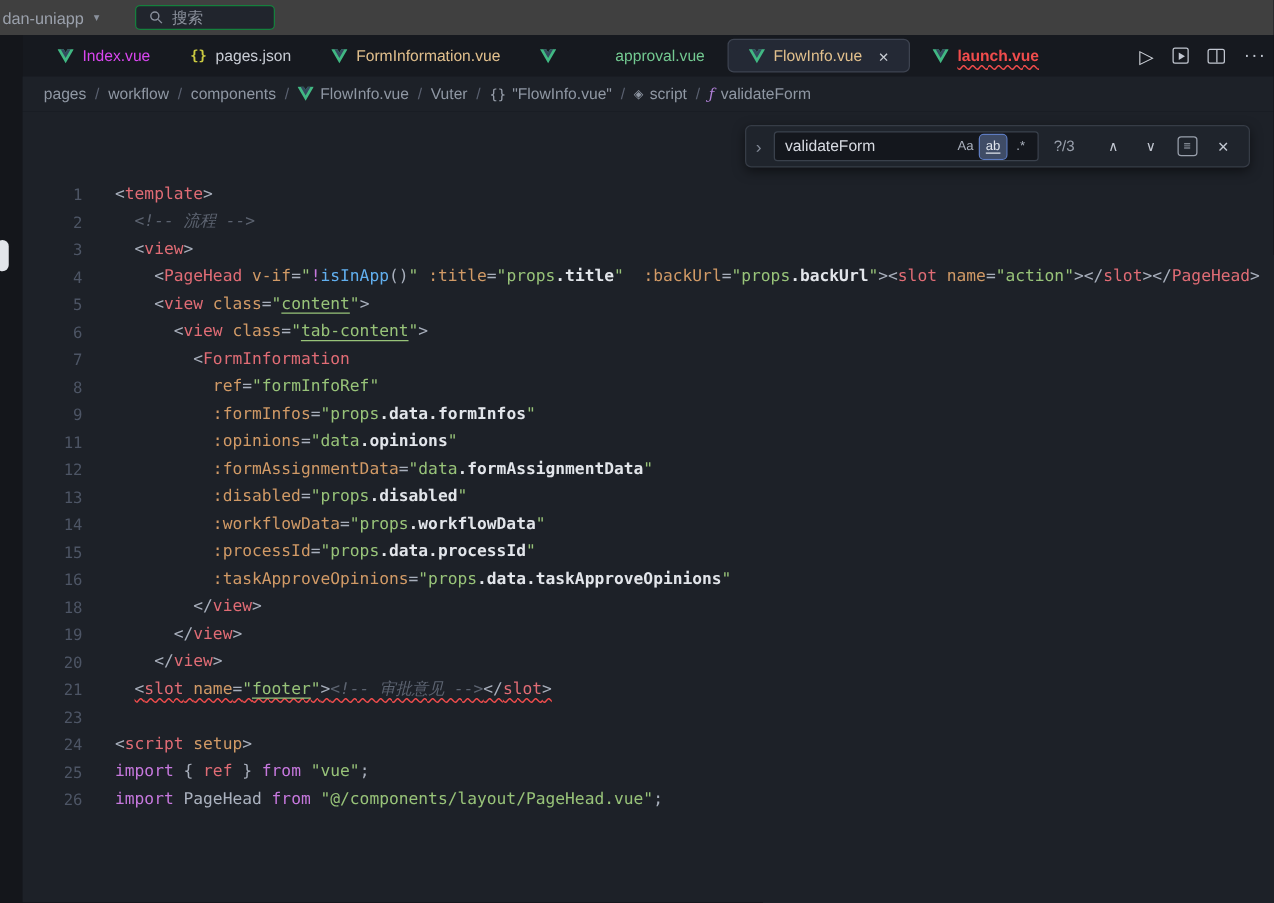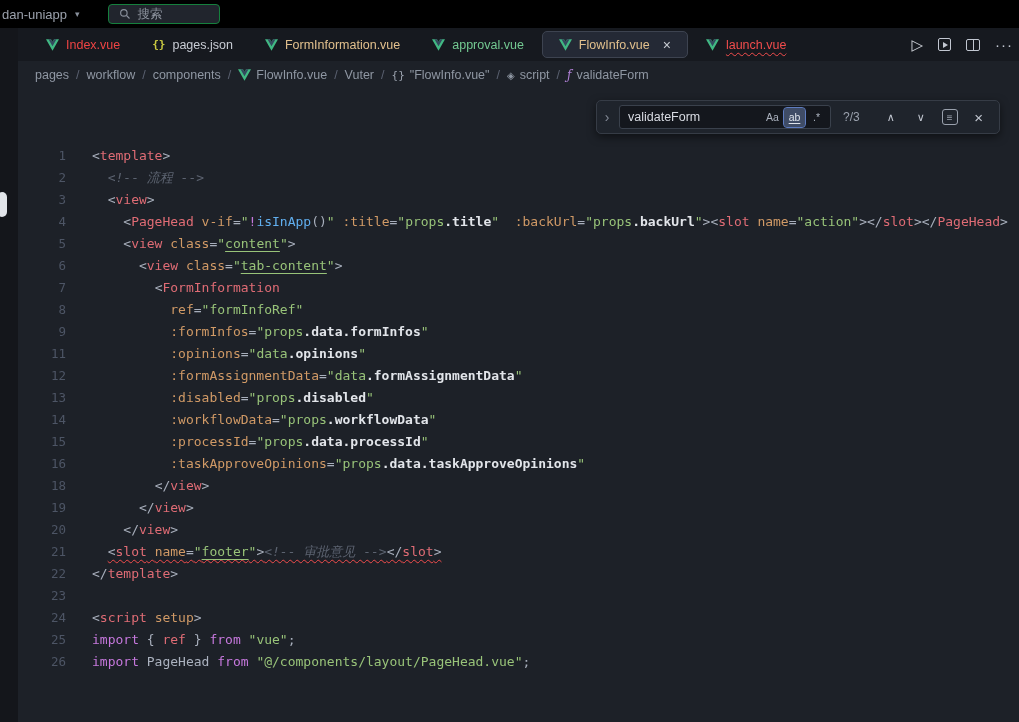--- a/index.html
+++ b/index.html
@@ -6,21 +6,21 @@
   html,body { background:#101216; }
   body {
     width:1019px; height:722px; position:relative; overflow:hidden;
     font-family:"Liberation Sans", sans-serif;
     -webkit-font-smoothing:antialiased;
   }
 
   
   .titlebar {
     position:absolute; top:0; left:0; right:0; height:28px;
-    background:#000000; display:flex; align-items:center; padding-left:2px;
+    background:#404040; display:flex; align-items:center; padding-left:2px;
     color:#9ba1ac; font-size:13px;
   }
   .app-name { cursor:pointer; }
   .app-caret { font-size:9px; margin-left:8px; color:#8a919d; }
   .cmd-search {
     margin-left:28px; height:20px; min-width:112px;
     background:#21252d; border:1px solid #15803d; border-radius:4px;
     display:flex; align-items:center; gap:7px; padding:0 10px;
     color:#8d939e; font-size:12.5px; cursor:pointer;
   }
@@ -33,21 +33,21 @@
   .workbench { position:absolute; left:18px; top:28px; right:0; bottom:0; display:flex; flex-direction:column; }
 
   
   .tab-bar { flex:none; height:33px; background:#16191f; display:flex; align-items:center; padding-left:12px; }
   .tab-list { display:flex; align-items:center; height:100%; }
   .tab { display:flex; align-items:center; gap:7px; padding:0 16px; height:100%; font-size:12.5px; cursor:pointer; white-space:nowrap; }
   .tab.active { height:27px; background:#242935; border:1px solid #3d4350; border-radius:5px; margin:0 2px; }
   .tab-close { color:#c8ccd3; font-size:14px; margin-left:6px; line-height:1; }
   .ic-vue { display:flex; align-items:center; }
   .ic-json { color:#cbcb41; font-weight:bold; font-size:11px; font-family:"DejaVu Sans Mono",monospace; }
-  .err-squiggle { text-decoration:underline wavy #f14c4c; text-decoration-thickness:1px; text-underline-offset:3px; }
+  .err-squiggle { text-decoration:underline wavy #f14c4c; text-decoration-thickness:1px; text-underline-offset:3px;font-weight:bold; }
   .tab-actions { margin-left:auto; display:flex; align-items:center; gap:15px; padding-right:6px; color:#c2c7d1; }
   .act { cursor:pointer; display:inline-flex; align-items:center; justify-content:center; }
   .act-run { font-size:15px; color:#d0d4db; }
   .act-more { font-size:15px; letter-spacing:1px; }
   .box-icon { width:13px; height:13px; border:1.2px solid #c2c7d1; border-radius:2px; position:relative; }
   .box-tri { position:absolute; right:2px; bottom:2px; width:0; height:0;
              border-left:5px solid #c2c7d1; border-top:3px solid transparent; border-bottom:3px solid transparent; }
   .split-icon { width:14px; height:12px; border:1.2px solid #c2c7d1; border-radius:2px; position:relative; }
   .split-icon::after { content:""; position:absolute; top:0; bottom:0; left:50%; width:1.2px; background:#c2c7d1; }
 
@@ -125,21 +125,21 @@
 
   <div class="tab-bar">
     <div class="tab-list">
         <div class="tab">
           <span class="ic-vue">
             <svg width="13" height="12" viewBox="0 0 24 21">
               <path fill="#41b883" d="M14.9 0 12 5 9.1 0H0l12 21L24 0z"></path>
               <path fill="#34495e" d="M14.9 0 12 5 9.1 0H4.6L12 12.9 19.4 0z"></path>
             </svg>
           </span>
-          <span class="tab-label" style="color: #ef4444;">Index.vue</span>
+          <span class="tab-label" style="color: #d946ef;">Index.vue</span>
         </div>
         <div class="tab">
           <span class="ic-json">{}</span>
           <span class="tab-label" style="color: rgb(200, 204, 212);">pages.json</span>
         </div>
         <div class="tab">
           <span class="ic-vue">
             <svg width="13" height="12" viewBox="0 0 24 21">
               <path fill="#41b883" d="M14.9 0 12 5 9.1 0H0l12 21L24 0z"></path>
               <path fill="#34495e" d="M14.9 0 12 5 9.1 0H4.6L12 12.9 19.4 0z"></path>
@@ -147,21 +147,21 @@
           </span>
           <span class="tab-label" style="color: rgb(226, 192, 141);">FormInformation.vue</span>
         </div>
         <div class="tab">
           <span class="ic-vue">
             <svg width="13" height="12" viewBox="0 0 24 21">
               <path fill="#41b883" d="M14.9 0 12 5 9.1 0H0l12 21L24 0z"></path>
               <path fill="#34495e" d="M14.9 0 12 5 9.1 0H4.6L12 12.9 19.4 0z"></path>
             </svg>
           </span>
-          <span class="tab-label" style="color: rgb(115, 201, 145);">approval.vue</span>
+          <span class="tab-label" style="color: rgb(115, 201, 145); margin-left: 40px;">approval.vue</span>
         </div>
         <div class="tab active">
           <span class="ic-vue">
             <svg width="13" height="12" viewBox="0 0 24 21">
               <path fill="#41b883" d="M14.9 0 12 5 9.1 0H0l12 21L24 0z"></path>
               <path fill="#34495e" d="M14.9 0 12 5 9.1 0H4.6L12 12.9 19.4 0z"></path>
             </svg>
           </span>
           <span class="tab-label" style="color: rgb(226, 192, 141);">FlowInfo.vue</span>
           <span class="tab-close">×</span>
@@ -299,24 +299,20 @@
           <span class="ln">19</span>
           <span class="lt"><span class="tk-ws">      </span><span class="tk-p">&lt;/</span><span class="tk-tag">view</span><span class="tk-p">&gt;</span></span>
         </div>
         <div class="code-line">
           <span class="ln">20</span>
           <span class="lt"><span class="tk-ws">    </span><span class="tk-p">&lt;/</span><span class="tk-tag">view</span><span class="tk-p">&gt;</span></span>
         </div>
         <div class="code-line">
           <span class="ln">21</span>
           <span class="lt"><span class="tk-ws">  </span><span class="squiggle"><span class="tk-p">&lt;</span><span class="tk-tag">slot</span><span class="tk-ws"> </span><span class="tk-attr">name</span><span class="tk-p">=</span><span class="tk-str">"</span><span class="tk-strU">footer</span><span class="tk-str">"</span><span class="tk-p">&gt;</span><span class="tk-cm">&lt;!-- 审批意见 --&gt;</span><span class="tk-p">&lt;/</span><span class="tk-tag">slot</span><span class="tk-p">&gt;</span></span></span>
-        </div>
-        <div class="code-line">
-          <span class="ln">22</span>
-          <span class="lt"><span class="tk-p">&lt;/</span><span class="tk-tag">template</span><span class="tk-p">&gt;</span></span>
         </div>
         <div class="code-line">
           <span class="ln">23</span>
           <span class="lt"></span>
         </div>
         <div class="code-line">
           <span class="ln">24</span>
           <span class="lt"><span class="tk-p">&lt;</span><span class="tk-tag">script</span><span class="tk-ws"> </span><span class="tk-attr">setup</span><span class="tk-p">&gt;</span></span>
         </div>
         <div class="code-line">

